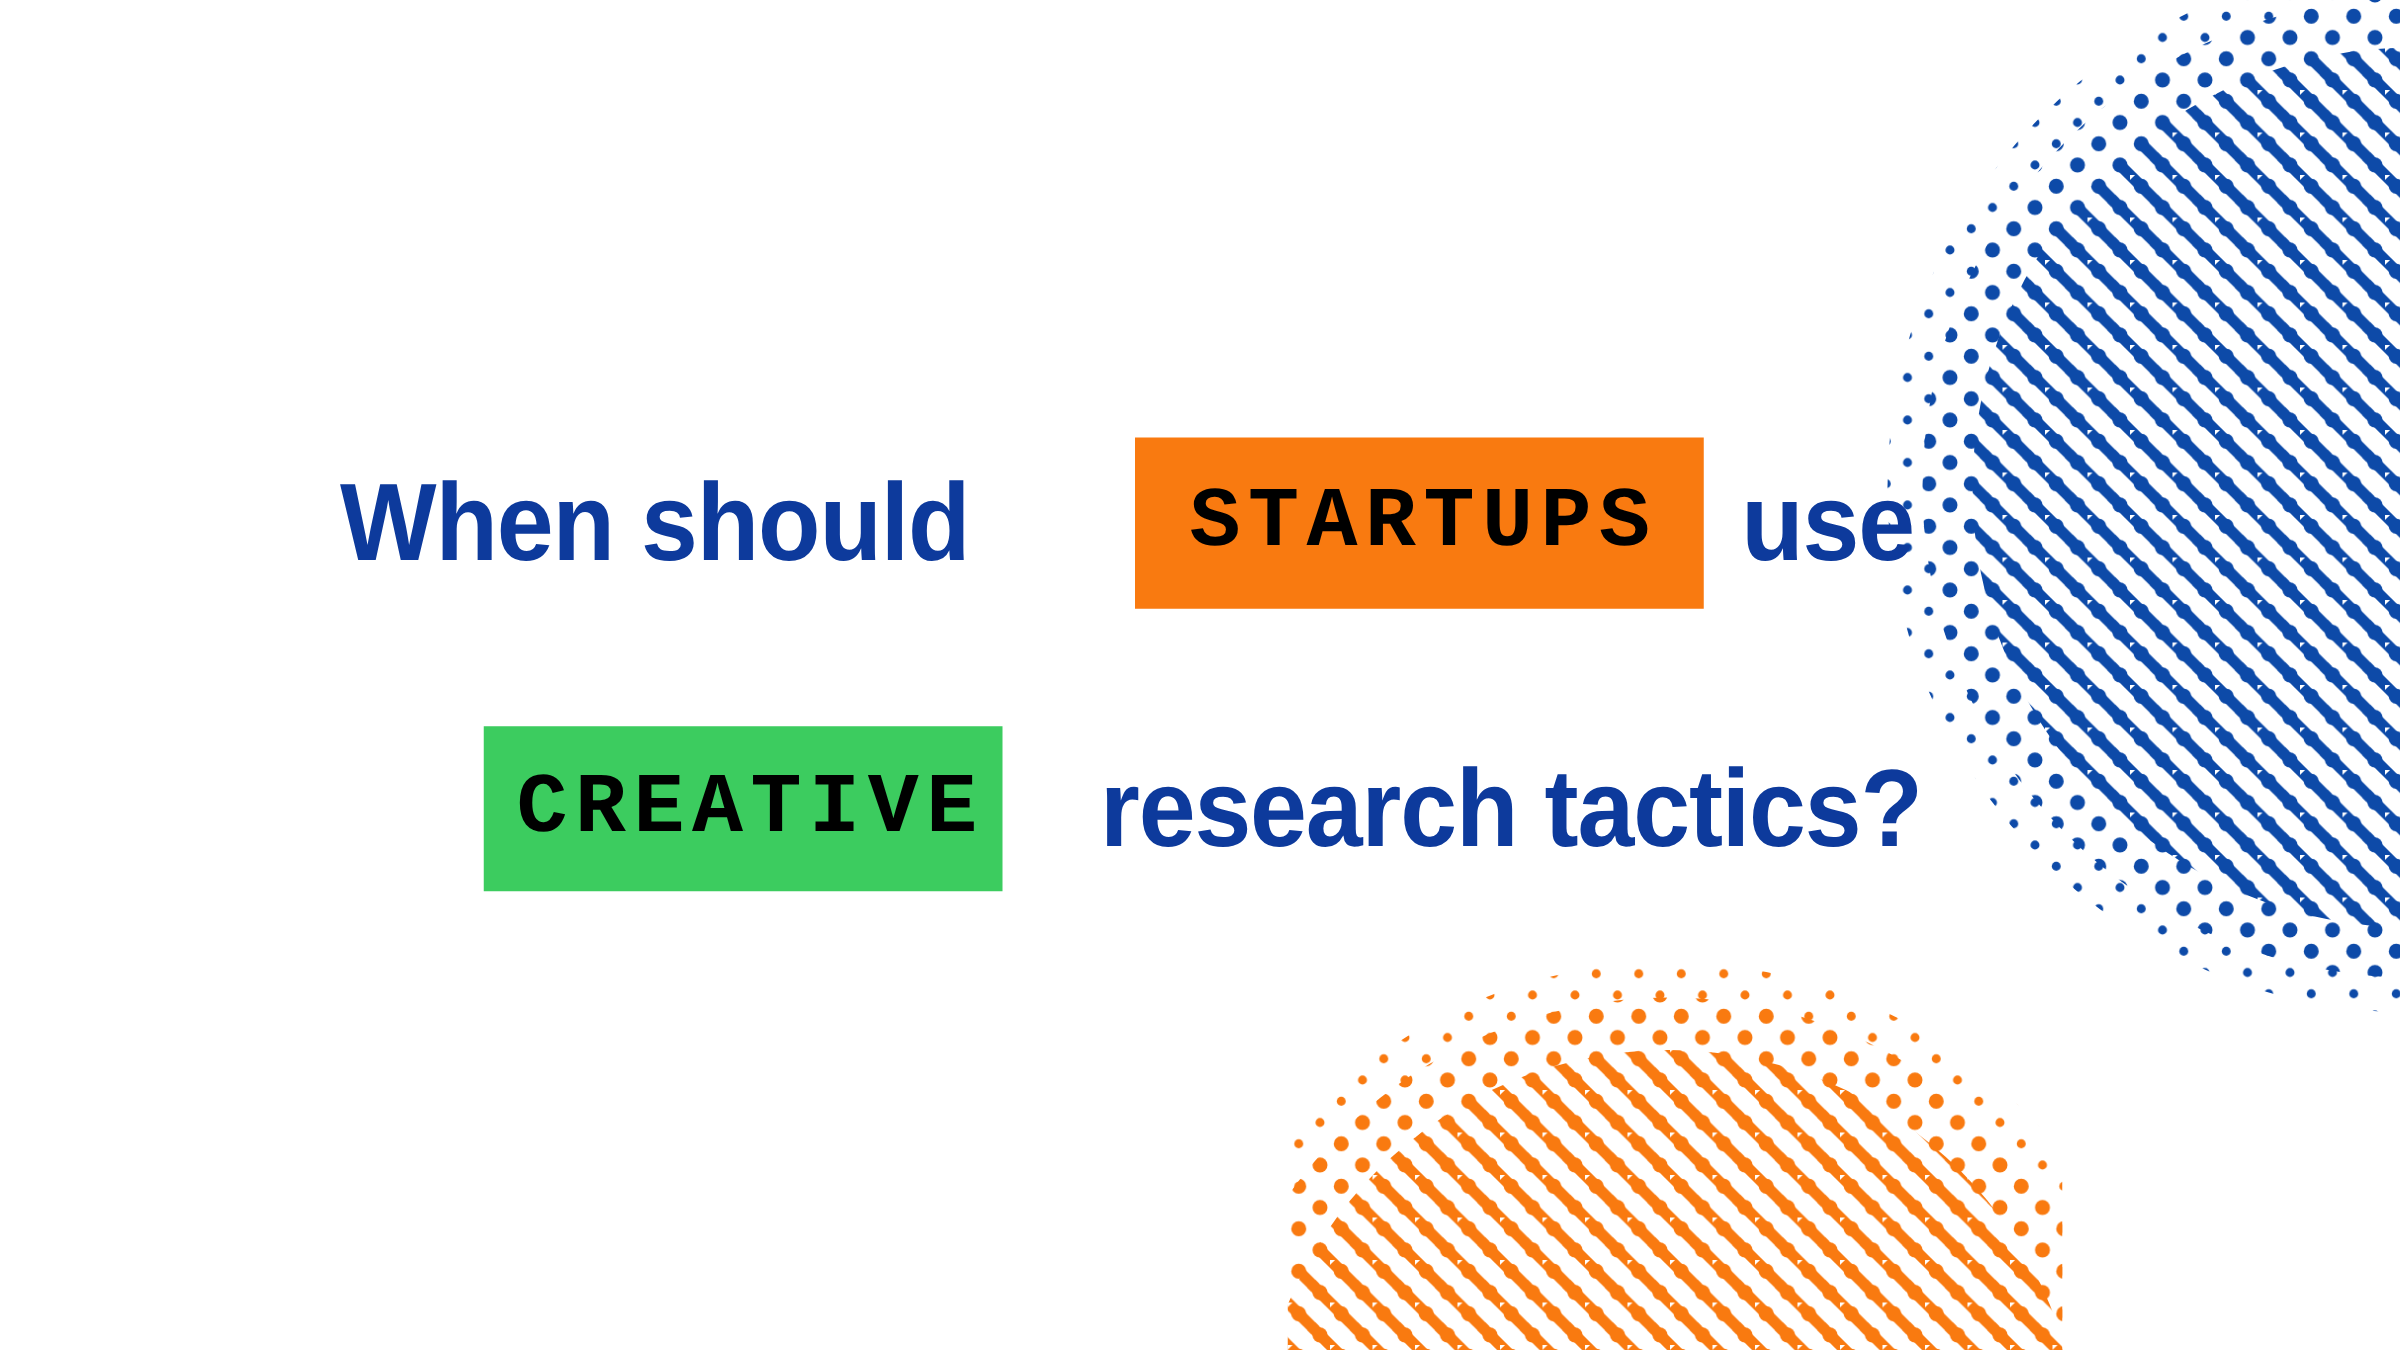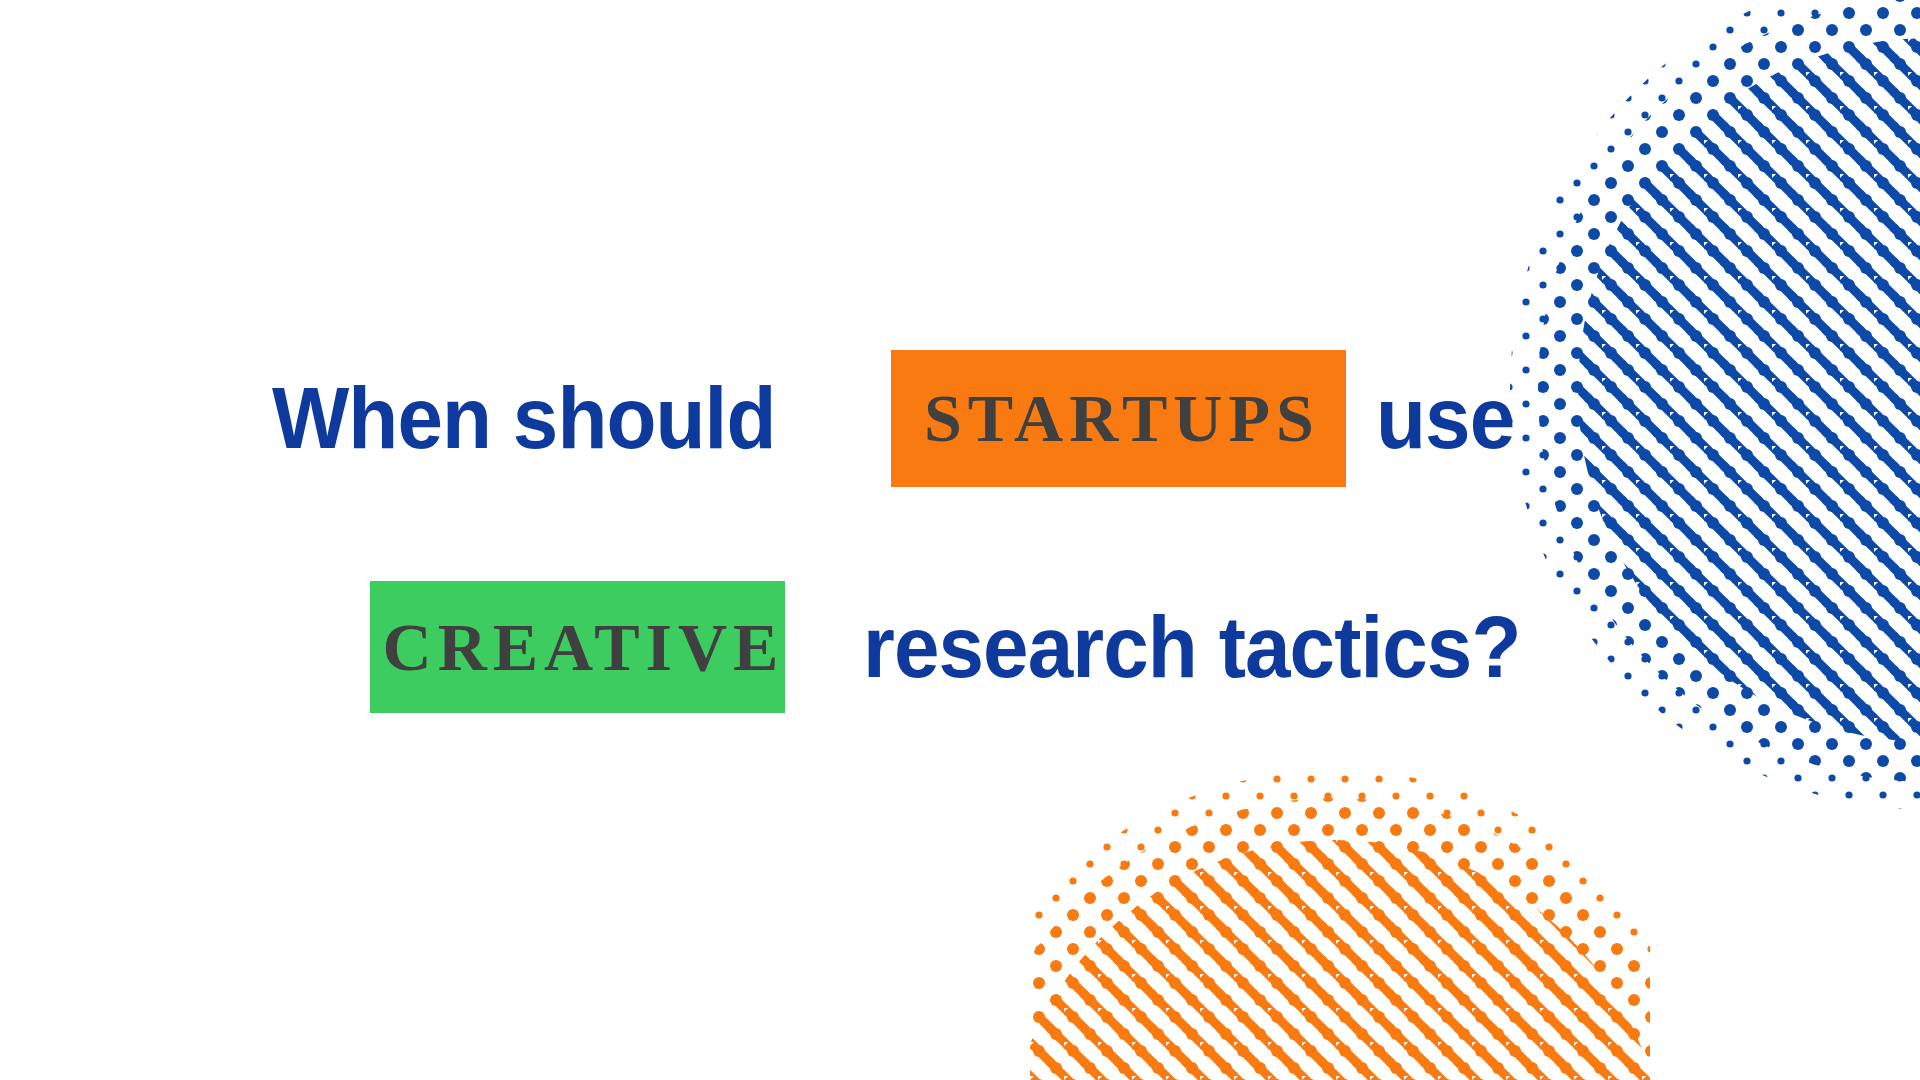--- a/index.html
+++ b/index.html
@@ -53,26 +53,27 @@
     letter-spacing: -1px;
     font-family: "Liberation Sans", sans-serif;
     transform: scaleX(0.93);
     transform-origin: left center;
   }
 
   .badge {
     display: inline-flex;
     align-items: center;
     justify-content: center;
-    color: #404040;
+    color: #000000;
     font-weight: bold;
     font-size: 68px;
     letter-spacing: 6px;
-    font-family: Liberation Serif, serif;
+    font-family: Liberation Mono, monospace;
     box-sizing: border-box;
+    margin-left: 17px;
   }
 
   .badge-orange {
     background: #f97a10;
     width: 455px;
     height: 137px;
     padding-left: 6px;
   }
 
   .badge-green {

